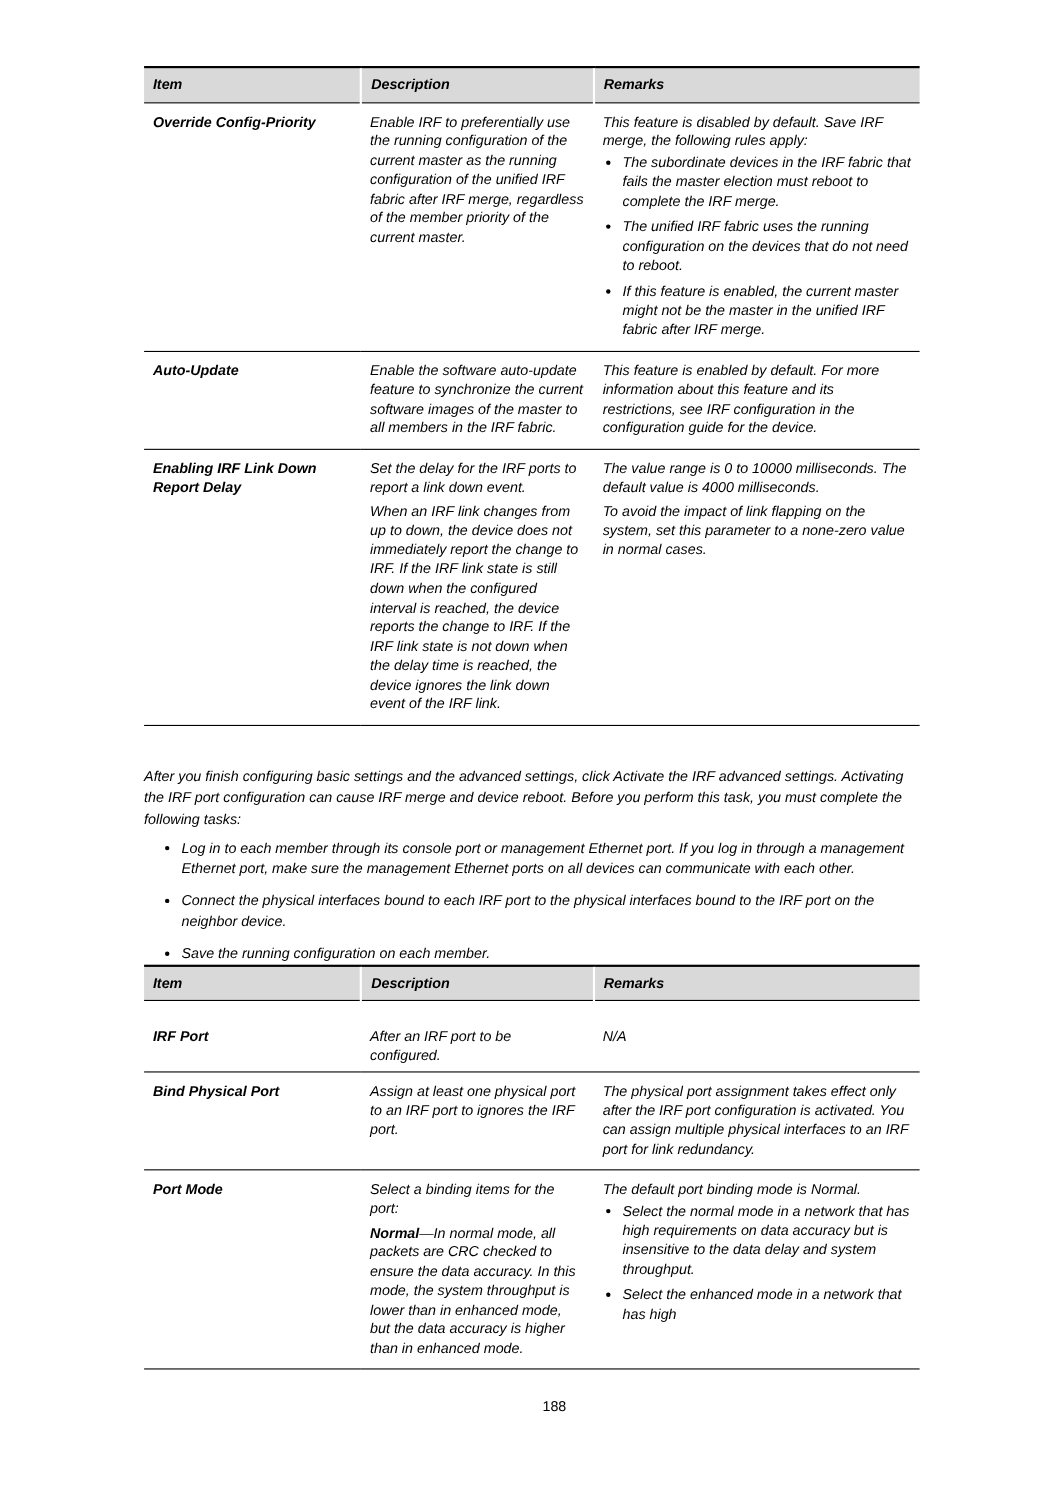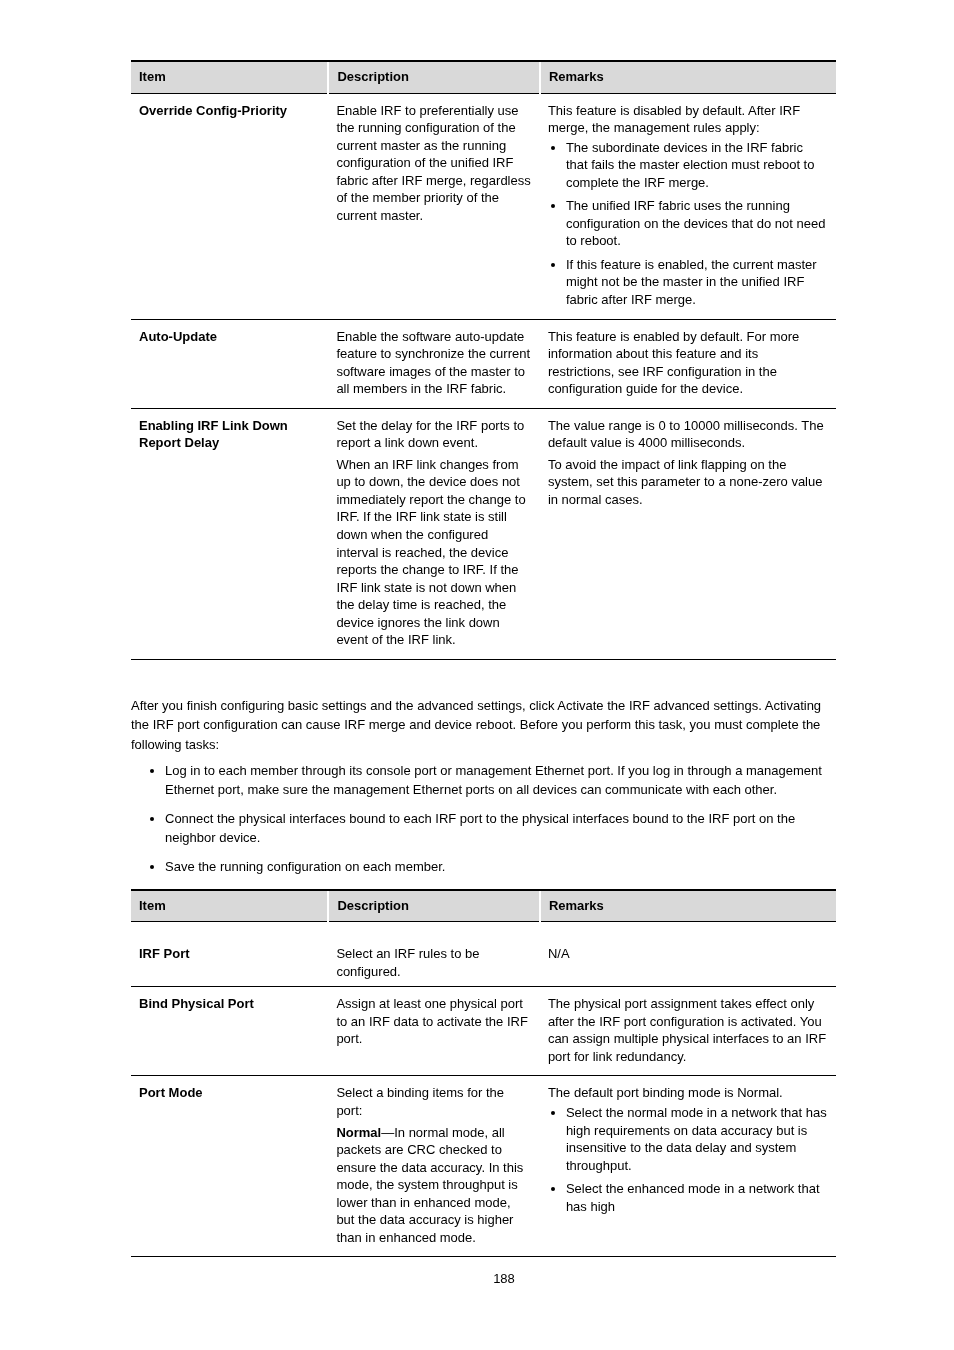--- a/index.html
+++ b/index.html
@@ -10,20 +10,21 @@
     background: #fff;
     font-family: Arial, Helvetica, sans-serif;
     font-size: 13px;
     line-height: 1.35;
     color: #000;
     position: relative;
   }
   .page-inner {
     padding: 60px 118px 0 131px;
     box-sizing: border-box;
+    font-style: italic;
   }
 
   table.doc-table {
     width: 100%;
     border-collapse: collapse;
     table-layout: fixed;
   }
   .doc-table col.c1 { width: 28%; }
   .doc-table col.c2 { width: 30%; }
   .doc-table col.c3 { width: 42%; }
@@ -60,21 +61,21 @@
 
   ul.body-list {
     margin: 6px 0 0 0;
     padding-left: 34px;
     list-style: disc;
   }
   ul.body-list li {
     margin-bottom: 10px;
     line-height: 1.45;
   }
-  ul.body-list li:last-child { margin-bottom: 12px; }
+  ul.body-list li:last-child { margin-bottom: 0; }
 
   .section-intro { margin: 36px 0 8px 0; line-height: 1.5; }
   .table-caption { margin: 20px 0 8px 0; }
 
   .page-number {
     position: absolute;
     bottom: 62px;
     width: 100%;
     text-align: center;
     font-size: 13px;
@@ -98,21 +99,21 @@
         <tr class="t-top">
       <th><span>Item</span></th>
       <th><span>Descri</span><span>ption</span></th>
       <th><span>Remarks</span></th>
     </tr>
 
     <tr>
       <td><span class="b">Override Config-Priority</span></td>
       <td><span>Enable IRF to preferentially use the running configuration of the current master as the running configuration of the unified IRF fabric after IRF merge, regardless of the member priority of the current master.</span></td>
       <td>
-        <div>This feature is disabled by default. After IRF merge, the management rules apply:</div>
+        <div>This feature is disabled by default. Save IRF merge, the following rules apply:</div>
         <ul class="cell-list">
           <li>The subordinate devices in the IRF fabric that fails the master election must reboot to complete the IRF merge.</li>
           <li>The unified IRF fabric uses the running configuration on the devices that do not need to reboot.</li>
           <li>If this feature is enabled, the current master might not be the master in the unified IRF fabric after IRF merge.</li>
         </ul>
       </td>
     </tr>
 
     <tr>
       <td><span class="b">Auto-Update</span></td>
@@ -150,27 +151,27 @@
       </colgroup>
     <tbody>
         <tr class="t-top">
       <th><span>Item</span></th>
       <th><span>Descri</span><span>ption</span></th>
       <th><span>Remarks</span></th>
     </tr>
 
     <tr>
       <td class="tight"><span class="b">IRF Port</span></td>
-      <td class="tight">Select an IRF rules to be configured.</td>
+      <td class="tight">After an IRF port to be configured.</td>
       <td class="tight">N/A</td>
     </tr>
 
     <tr>
       <td><span class="b">Bind Physical Port</span></td>
-      <td>Assign at least one physical port to an IRF data to activate the IRF port.</td>
+      <td>Assign at least one physical port to an IRF port to ignores the IRF port.</td>
       <td>The physical port assignment takes effect only after the IRF port configuration is activated. You can assign multiple physical interfaces to an IRF port for link redundancy.</td>
     </tr>
 
     <tr>
       <td><span class="b">Port Mode</span></td>
       <td>
         <div>Select a binding items for the port:</div>
         <div style="margin-top:4px"><span class="b">Normal</span>—<span></span><span id="normal-desc">In normal mode, all packets are CRC checked to ensure the data accuracy. In this mode, the system throughput is lower than in enhanced mode, but the data accuracy is higher than in enhanced mode.</span></div>
       </td>
       <td>

